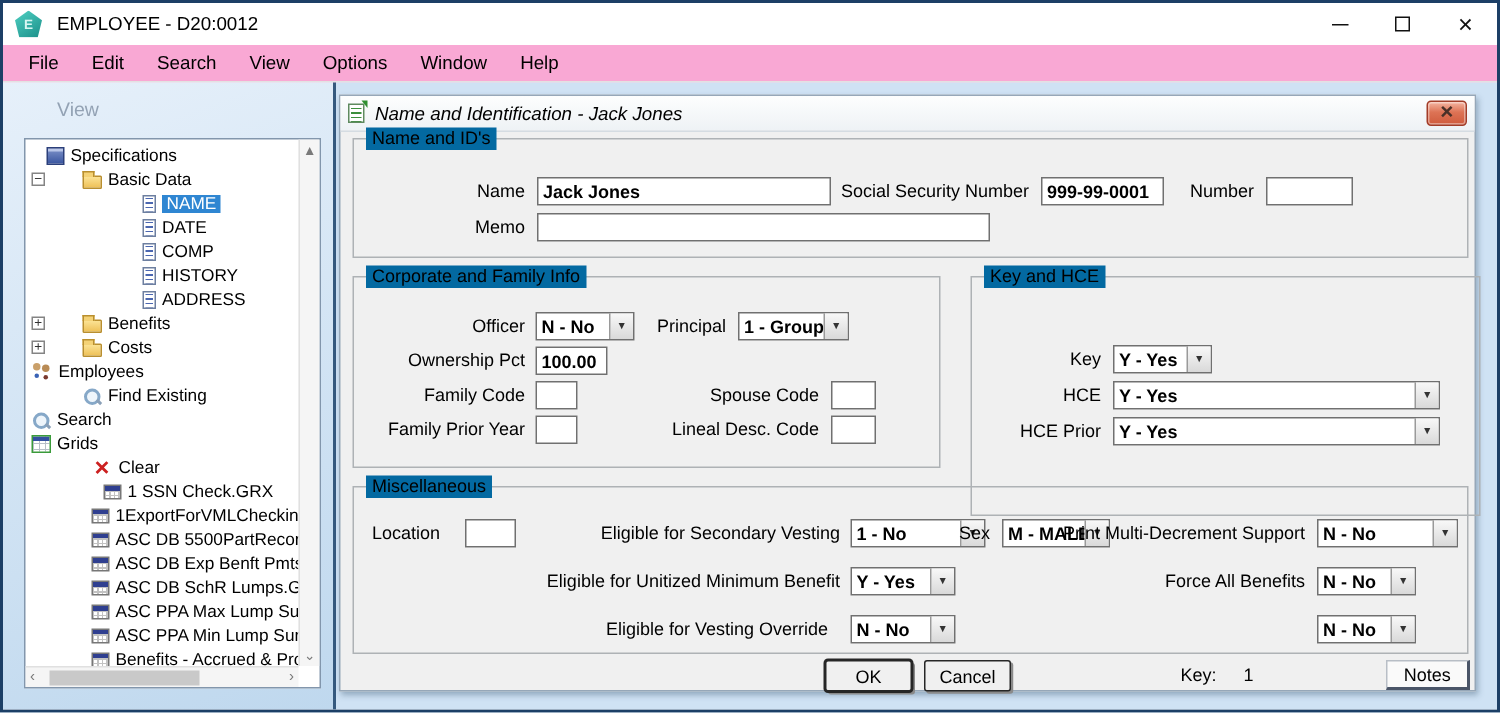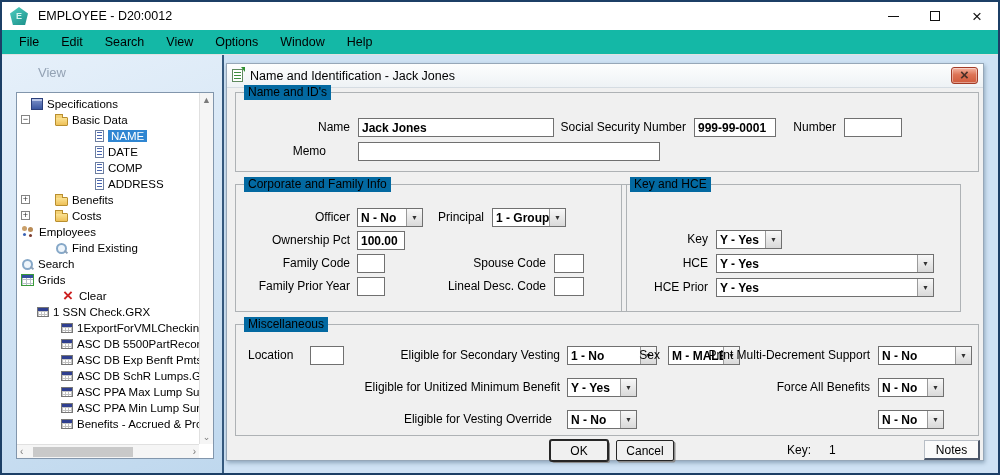--- a/index.html
+++ b/index.html
@@ -10,21 +10,21 @@
   .titlebar { height:28px; background:#ffffff; display:flex; align-items:center; padding-left:8px; }
   .app-icon { width:18px; height:18px; clip-path:polygon(50% 0,100% 36%,84% 100%,16% 100%,0 36%); background:linear-gradient(145deg,#4fd0c2,#1b8f89); display:flex; align-items:center; justify-content:center; }
   .app-icon::before { content:"E"; color:#d8f6f2; font-size:9px; font-weight:bold; }
   .win-title { font-size:12.5px; color:#000; margin-left:10px; flex:1; }
   .winbtn { width:42px; height:28px; display:flex; align-items:center; justify-content:center; }
   .g-min { width:11px; height:1px; background:#111; display:block; }
   .g-max { width:10px; height:10px; border:1px solid #111; display:block; }
   .g-close { font-size:17px; line-height:1; color:#111; }
 
   
-  .menubar { height:25px; background:#14b8a6; border-bottom:1px solid #e2e2e2; display:flex; align-items:center; padding-left:6px; }
+  .menubar { height:25px; background:#f9a8d4; border-bottom:1px solid #e2e2e2; display:flex; align-items:center; padding-left:6px; }
   .menu-item { padding:0 11px; font-size:12.5px; height:25px; display:flex; align-items:center; color:#000; }
 
   
   .content { display:flex; height:418px; }
   .sidebar { width:222px; background:linear-gradient(160deg,#e6f0fa,#bfd8ee); border-right:2px solid #35597e; position:relative; }
   .view-label { position:absolute; left:36px; top:10px; font-size:13px; color:#93a2b4; }
   .tree-box { position:absolute; left:14px; right:8px; top:37px; bottom:14px; background:#fff; border:1px solid #8296ac; overflow:hidden; }
   .tree-rows { position:absolute; left:0; top:3px; right:14px; bottom:14px; overflow:hidden; }
   .trow { position:relative; height:16px; display:flex; align-items:center; font-size:11.5px; white-space:nowrap; }
   .trow .tlabel { margin-left:4px; color:#000; }
@@ -57,21 +57,21 @@
   .hscroll .left { position:absolute; left:3px; top:1px; color:#7a7a7a; font-size:10px; }
   .hscroll .right { position:absolute; right:3px; top:1px; color:#7a7a7a; font-size:10px; }
   .hthumb { position:absolute; left:16px; top:2px; width:100px; height:10px; background:#c9c9c9; }
 
   
   .workarea { flex:1; background:#cfe2f4; position:relative; }
   .dlg { position:absolute; left:2px; top:8px; width:758px; height:398px; background:#f0f0f0; border:1px solid #96a7b8; box-shadow:1px 2px 4px rgba(30,60,90,.35); }
   .dlg-tb { height:24px; background:linear-gradient(#fdfefe,#eef2f5); border-bottom:1px solid #d5dce2; display:flex; align-items:center; padding:0 5px; }
   .i-dlgdoc { width:11px; height:13px; background:#fff; border:1px solid #5f8a5f; background-image:repeating-linear-gradient(to bottom,#3d8f3d 0 1px,transparent 1px 3px); background-size:7px 10px; background-position:1px 2px; background-repeat:no-repeat; position:relative; flex:none; }
   .i-dlgdoc::after { content:""; position:absolute; right:-3px; top:-3px; border-left:4px solid transparent; border-top:5px solid #2f8f2f; }
-  .dlg-title { font-size:12.5px; color:#000; margin-left:7px; flex:1; }
+  .dlg-title { font-size:12.5px; color:#000; margin-left:7px; flex:1;font-style:italic; }
   .dlg-close { width:27px; height:17px; border-radius:3px; border:1px solid #a23c28; background:linear-gradient(#f4b5a2,#dd7355 45%,#cf5b3d); box-shadow:inset 0 0 0 1px rgba(255,255,255,.4); display:flex; align-items:center; justify-content:center; }
   .dlg-close::before { content:"\00d7"; font-size:15px; font-weight:bold; color:#4a3028; line-height:1; margin-top:-2px; }
   .dlg-body { position:relative; height:373px; font-size:12px; }
 
   .grp { position:absolute; border:1px solid #aeb2b5; }
   .gt { position:absolute; top:-8px; left:8px; background:#0369a1; padding:0 4px; font-size:12px; line-height:15px; color:#000; white-space:nowrap; }
   .lbl { position:absolute; font-size:12px; line-height:19px; white-space:nowrap; color:#000; }
   .tbox { position:absolute; height:19px; background:#fff; border:1px solid #707070; font-weight:bold; font-size:12px; padding:0 3px; display:flex; align-items:center; }
   .combo { position:absolute; height:19px; background:#fff; border:1px solid #707070; display:flex; font-weight:bold; font-size:12px; }
   .combo .cv { flex:1; padding:0 3px; display:flex; align-items:center; white-space:nowrap; overflow:hidden; }
@@ -133,20 +133,24 @@
           <div class="trow" style="padding-left:78px">
               <span class="i-doc"></span>
               <span class="tlabel">DATE</span>
             </div>
           <div class="trow" style="padding-left:78px">
               <span class="i-doc"></span>
               <span class="tlabel">COMP</span>
             </div>
           <div class="trow" style="padding-left:78px">
               <span class="i-doc"></span>
+              <span class="tlabel">HISTORY</span>
+            </div>
+          <div class="trow" style="padding-left:78px">
+              <span class="i-doc"></span>
               <span class="tlabel">ADDRESS</span>
             </div>
           <div class="trow" style="padding-left:38px">
               <span class="expander exp-p"></span>
               <span class="i-folder"></span>
               <span class="tlabel">Benefits</span>
             </div>
           <div class="trow" style="padding-left:38px">
               <span class="expander exp-p"></span>
               <span class="i-folder"></span>
@@ -165,21 +169,21 @@
               <span class="tlabel">Search</span>
             </div>
           <div class="trow" style="padding-left:4px">
               <span class="i-grid"></span>
               <span class="tlabel">Grids</span>
             </div>
           <div class="trow" style="padding-left:44px">
               <span class="i-x"></span>
               <span class="tlabel">Clear</span>
             </div>
-          <div class="trow" style="padding-left:20px">
+          <div class="trow" style="padding-left:52px">
               <span class="i-table"></span>
               <span class="tlabel">1 SSN Check.GRX</span>
             </div>
           <div class="trow" style="padding-left:44px">
               <span class="i-table"></span>
               <span class="tlabel">1ExportForVMLChecking.G</span>
             </div>
           <div class="trow" style="padding-left:44px">
               <span class="i-table"></span>
               <span class="tlabel">ASC DB 5500PartReconDE</span>
@@ -227,21 +231,21 @@
         <div class="dlg-body">
 
           <div class="grp" style="left:8px; top:4px; width:744px; height:80px">
             <span class="gt">Name and ID's</span>
             <span class="lbl" style="right:628px; top:25px">Name</span>
             <div class="tbox" style="left:122px; top:25px; width:196px">Jack Jones</div>
             <span class="lbl" style="right:292px; top:25px">Social Security Number</span>
             <div class="tbox" style="left:458px; top:25px; width:82px">999-99-0001</div>
             <span class="lbl" style="right:142px; top:25px">Number</span>
             <div class="tbox" style="left:608px; top:25px; width:58px"></div>
-            <span class="lbl" style="right:652px; top:49px">Memo</span>
+            <span class="lbl" style="right:628px; top:49px">Memo</span>
             <div class="tbox" style="left:122px; top:49px; width:302px"></div>
           </div>
 
           <div class="grp" style="left:8px; top:96px; width:392px; height:128px">
             <span class="gt">Corporate and Family Info</span>
             <span class="lbl" style="right:276px; top:23px">Officer</span>
             <div class="combo" style="left:121px; top:23px; width:66px">
                 <span class="cv">N - No</span>
                 <span class="ca"></span>
               </div>
@@ -255,21 +259,21 @@
             <span class="lbl" style="right:276px; top:69px">Family Code</span>
             <div class="tbox" style="left:121px; top:69px; width:28px"></div>
             <span class="lbl" style="right:80px; top:69px">Spouse Code</span>
             <div class="tbox" style="left:318px; top:69px; width:30px"></div>
             <span class="lbl" style="right:276px; top:92px">Family Prior Year</span>
             <div class="tbox" style="left:121px; top:92px; width:28px"></div>
             <span class="lbl" style="right:80px; top:92px">Lineal Desc. Code</span>
             <div class="tbox" style="left:318px; top:92px; width:30px"></div>
           </div>
 
-          <div class="grp" style="left:394px; top:96px; width:340px; height:128px">
+          <div class="grp" style="left:420px; top:96px; width:340px; height:160px">
             <span class="gt">Key and HCE</span>
             <span class="lbl" style="right:252px; top:45px">Key</span>
             <div class="combo" style="left:94px; top:45px; width:66px">
                 <span class="cv">Y - Yes</span>
                 <span class="ca"></span>
               </div>
             <span class="lbl" style="right:252px; top:69px">HCE</span>
             <div class="combo" style="left:94px; top:69px; width:218px">
                 <span class="cv">Y - Yes</span>
                 <span class="ca"></span>

